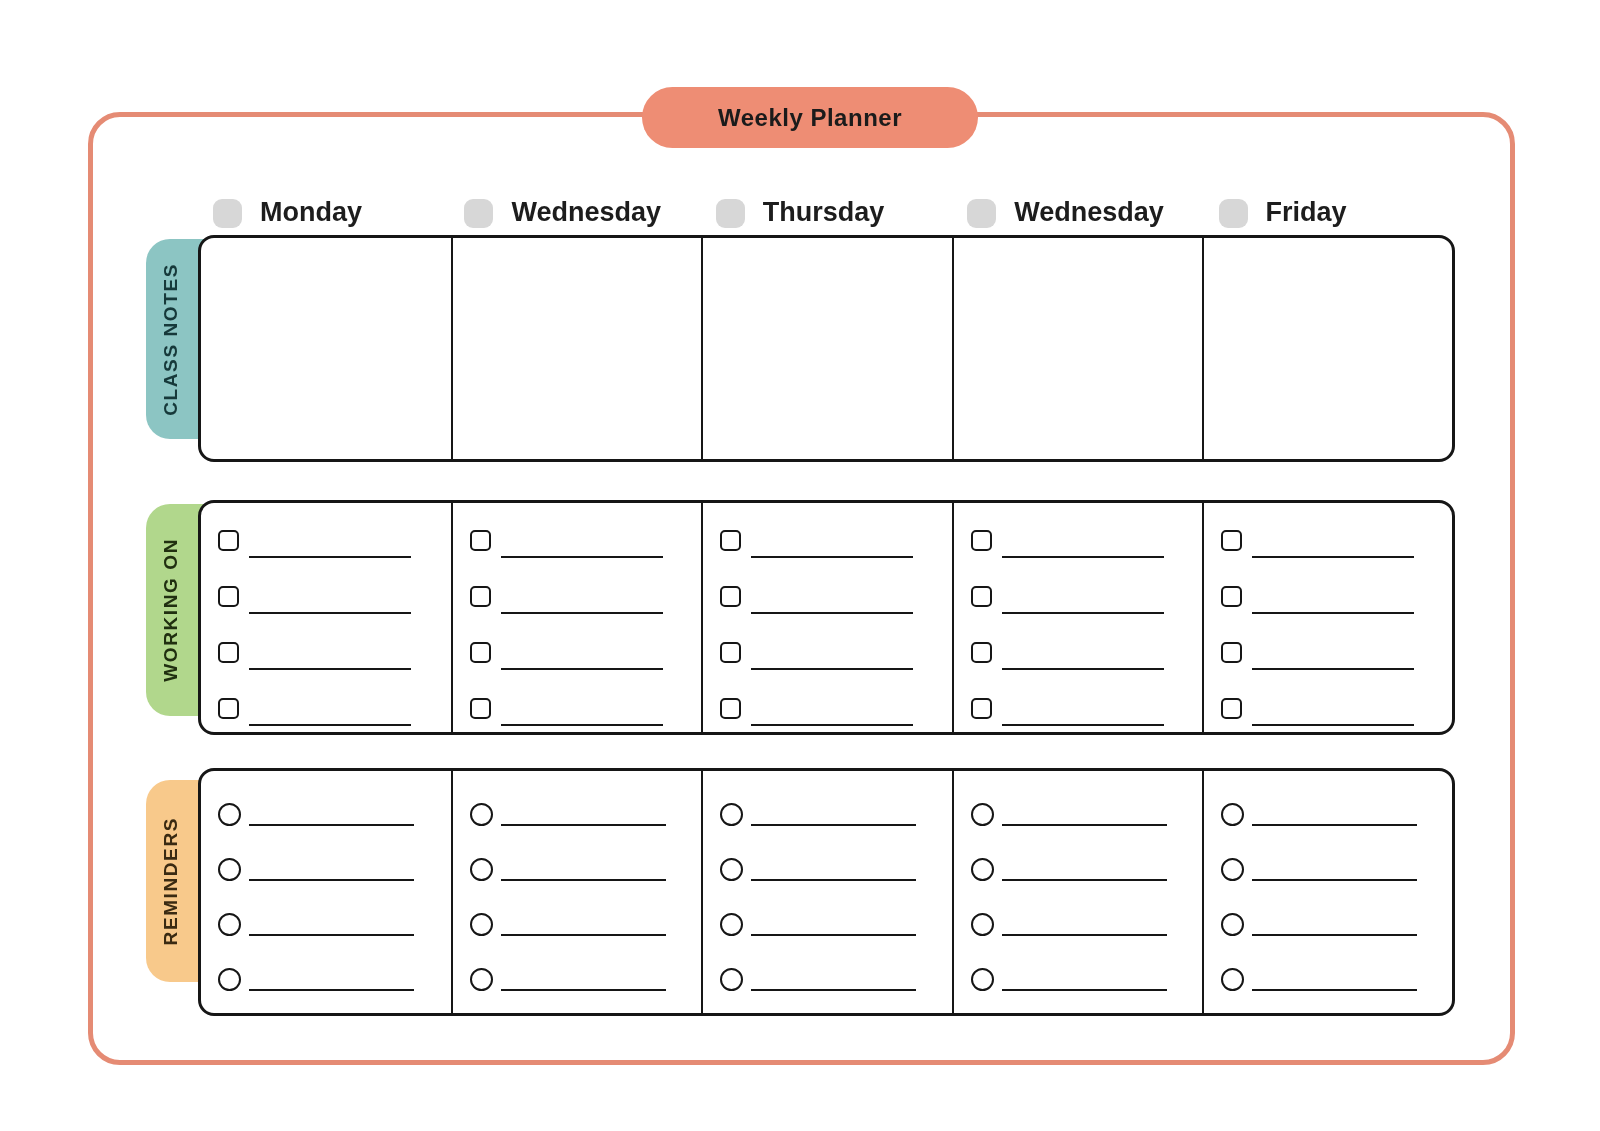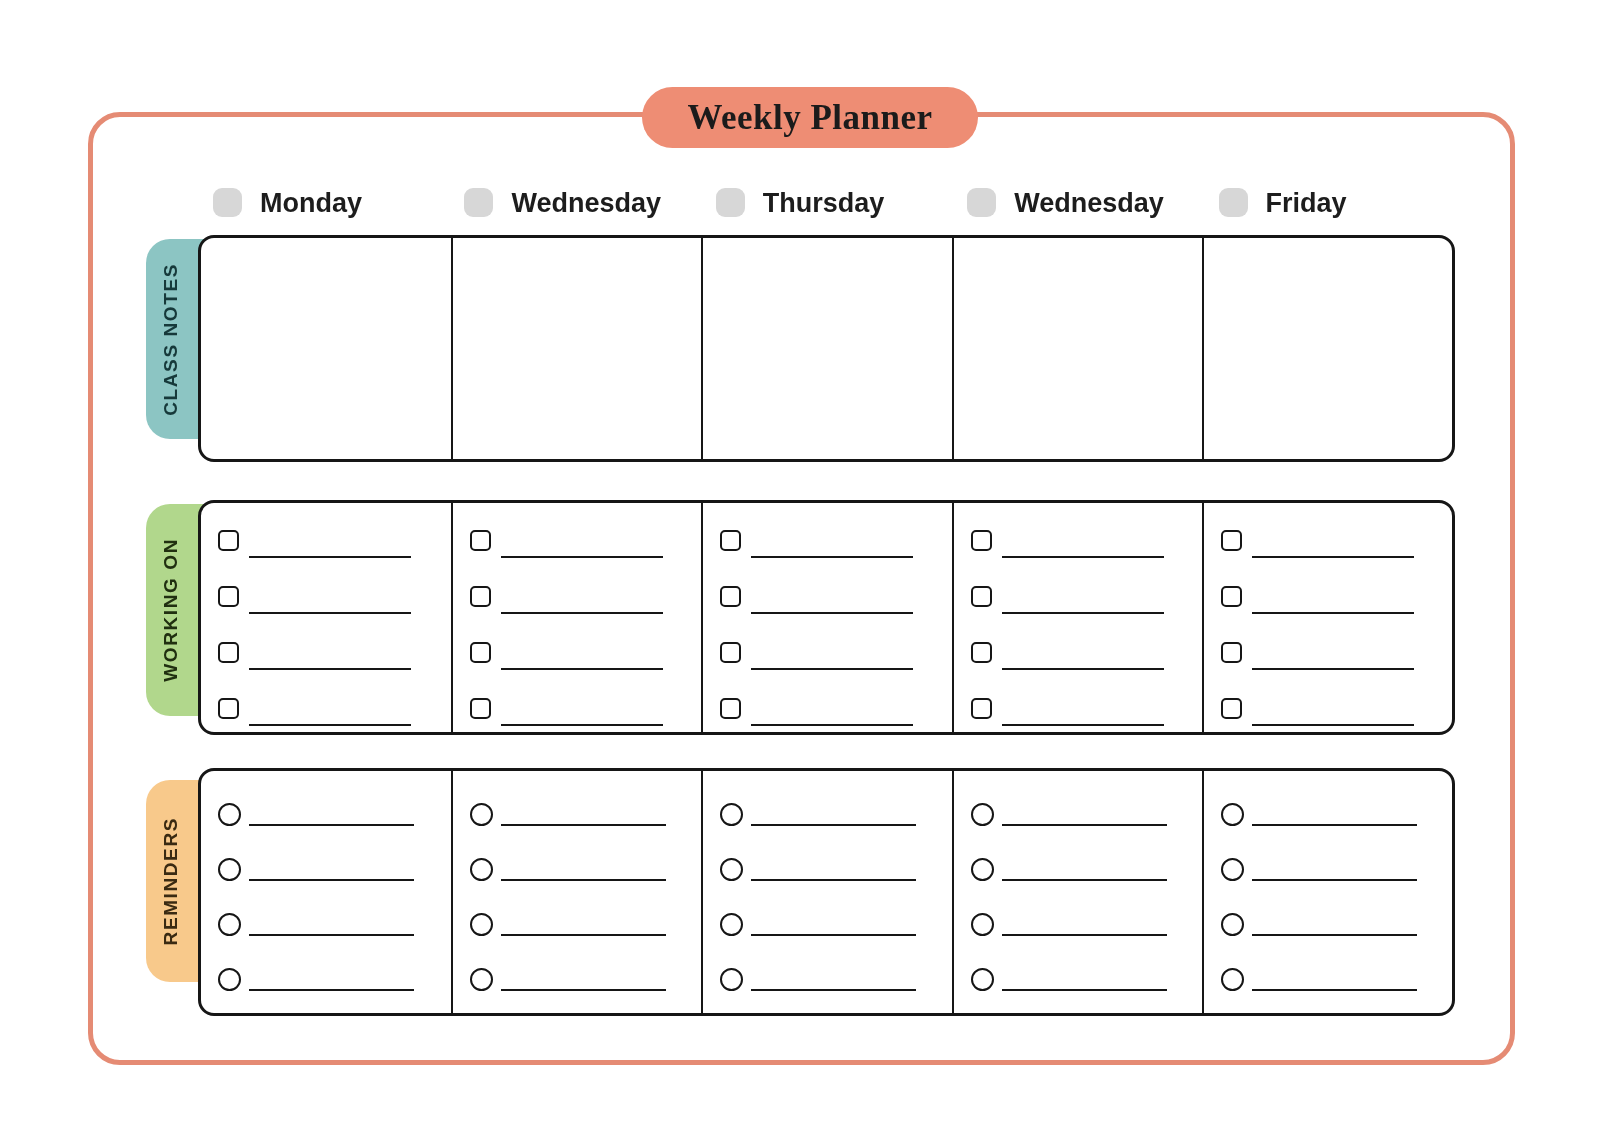--- a/index.html
+++ b/index.html
@@ -18,25 +18,25 @@
   html,body{width:1600px;height:1131px;background:#ffffff;
     font-family:"Liberation Sans", sans-serif;color:var(--ink);}
   .page{position:relative;width:1600px;height:1131px;background:#fff;overflow:hidden;}
 
   .outer-border{position:absolute;left:88px;top:112px;width:1427px;height:953px;
     border:5px solid var(--accent_border);border-radius:32px;background:transparent;}
 
   .title-pill{position:absolute;left:642px;top:87px;width:336px;height:61px;
     background:var(--accent_pill);border-radius:31px;z-index:5;
     display:flex;align-items:center;justify-content:center;}
-  .title-pill span{font-size:35px;font-weight:700;letter-spacing:.5px;color:#1b1b1b;font-family:Liberation Serif, serif;}
+  .title-pill span{font-size:24px;font-weight:700;letter-spacing:.5px;color:#1b1b1b;}
 
   .days{position:absolute;left:198px;top:188px;width:1257px;height:40px;z-index:4;
     display:grid;grid-template-columns:repeat(5,1fr);}
-  .day{display:flex;align-items:flex-start;padding-left:15px;}
+  .day{display:flex;align-items:flex-end;padding-left:15px;}
   .day .day-box{width:29px;height:29px;border-radius:9px;background:var(--day_box);
     flex:0 0 auto;}
   .day .day-label{font-size:27px;font-weight:700;margin-left:18px;color:#1d1d1d;}
 
   .tab{position:absolute;left:146px;width:72px;border-radius:24px 0 0 24px;z-index:1;
     display:flex;align-items:center;justify-content:center;padding-right:22px;}
   .tab span{writing-mode:vertical-rl;transform:rotate(180deg);
     font-size:19px;font-weight:700;letter-spacing:1.6px;white-space:nowrap;}
   .tab-notes{top:239px;height:200px;background:var(--tab_notes);}
   .tab-notes span{color:var(--tab_notes_text);}

